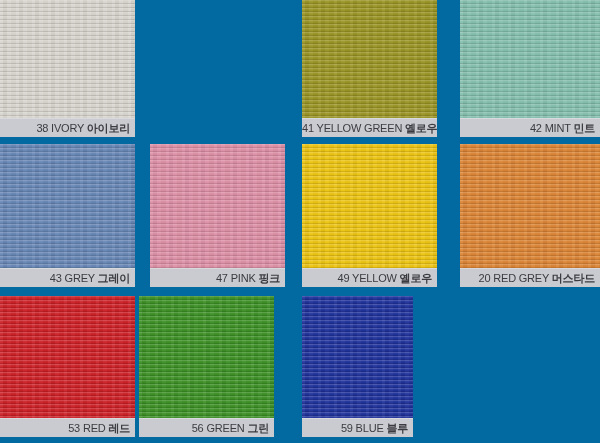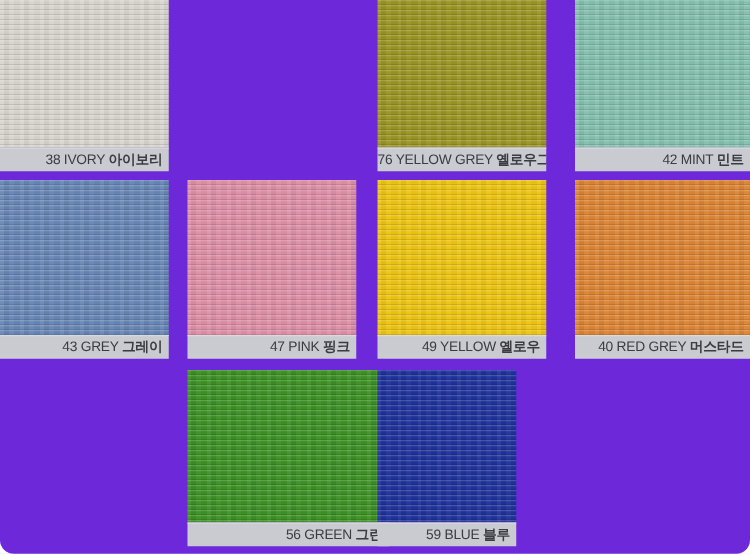--- a/index.html
+++ b/index.html
@@ -79,50 +79,54 @@
     white-space: nowrap;
     overflow: hidden;
     letter-spacing: -0.2px;
   }
   .swatch-label .code { font-weight: 400; }
   .swatch-label .kr { font-weight: 700; }
 </style>
 </head>
 <body>
 
-<div id="swatch-grid" style="background: #6d28d9; border-radius: 11px;">
+<div id="swatch-grid" style="background: #0369a1;">
     <div class="swatch-cell" style="left: 0px; top: 0px; width: 135px; height: 137px;">
       <div class="swatch-chip" style="height: 118px; background: rgb(216, 213, 206);"></div>
       <div class="swatch-label" style="top: 118px; background: rgb(201, 203, 209); color: rgb(59, 59, 64);"><span class="code">38</span> <span class="code">IVORY</span> <span class="kr">아이보리</span></div>
     </div>
     <div class="swatch-cell" style="left: 302px; top: 0px; width: 135px; height: 137px;">
       <div class="swatch-chip" style="height: 118px; background: rgb(154, 148, 36);"></div>
-      <div class="swatch-label" style="top: 118px; background: rgb(201, 203, 209); color: rgb(59, 59, 64);"><span class="code">76</span> <span class="code">YELLOW GREY</span> <span class="kr">옐로우그린</span></div>
+      <div class="swatch-label" style="top: 118px; background: rgb(201, 203, 209); color: rgb(59, 59, 64);"><span class="code">41</span> <span class="code">YELLOW GREEN</span> <span class="kr">옐로우그린</span></div>
     </div>
     <div class="swatch-cell" style="left: 460px; top: 0px; width: 140px; height: 137px;">
       <div class="swatch-chip" style="height: 118px; background: rgb(132, 191, 174);"></div>
       <div class="swatch-label" style="top: 118px; background: rgb(201, 203, 209); color: rgb(59, 59, 64); padding-left: 48px;"><span class="code">42</span> <span class="code">MINT</span> <span class="kr">민트</span></div>
     </div>
     <div class="swatch-cell" style="left: 0px; top: 144px; width: 135px; height: 143px;">
       <div class="swatch-chip" style="height: 124px; background: rgb(103, 134, 181);"></div>
       <div class="swatch-label" style="top: 124px; background: rgb(201, 203, 209); color: rgb(59, 59, 64);"><span class="code">43</span> <span class="code">GREY</span> <span class="kr">그레이</span></div>
     </div>
     <div class="swatch-cell" style="left: 150px; top: 144px; width: 135px; height: 143px;">
       <div class="swatch-chip" style="height: 124px; background: rgb(221, 143, 166);"></div>
       <div class="swatch-label" style="top: 124px; background: rgb(201, 203, 209); color: rgb(59, 59, 64);"><span class="code">47</span> <span class="code">PINK</span> <span class="kr">핑크</span></div>
     </div>
     <div class="swatch-cell" style="left: 302px; top: 144px; width: 135px; height: 143px;">
       <div class="swatch-chip" style="height: 124px; background: rgb(236, 196, 18);"></div>
       <div class="swatch-label" style="top: 124px; background: rgb(201, 203, 209); color: rgb(59, 59, 64);"><span class="code">49</span> <span class="code">YELLOW</span> <span class="kr">옐로우</span></div>
     </div>
     <div class="swatch-cell" style="left: 460px; top: 144px; width: 140px; height: 143px;">
       <div class="swatch-chip" style="height: 124px; background: rgb(219, 132, 52);"></div>
-      <div class="swatch-label" style="top: 124px; background: rgb(201, 203, 209); color: rgb(59, 59, 64);"><span class="code">40</span> <span class="code">RED GREY</span> <span class="kr">머스타드</span></div>
+      <div class="swatch-label" style="top: 124px; background: rgb(201, 203, 209); color: rgb(59, 59, 64);"><span class="code">20</span> <span class="code">RED GREY</span> <span class="kr">머스타드</span></div>
     </div>
-    <div class="swatch-cell" style="left: 150px; top: 296px; width: 161px; height: 141px;">
+    <div class="swatch-cell" style="left: 0px; top: 296px; width: 135px; height: 141px;">
+      <div class="swatch-chip" style="height: 122px; background: rgb(204, 32, 38);"></div>
+      <div class="swatch-label" style="top: 122px; background: rgb(201, 203, 209); color: rgb(59, 59, 64);"><span class="code">53</span> <span class="code">RED</span> <span class="kr">레드</span></div>
+    </div>
+    <div class="swatch-cell" style="left: 139px; top: 296px; width: 135px; height: 141px;">
       <div class="swatch-chip" style="height: 122px; background: rgb(60, 144, 37);"></div>
       <div class="swatch-label" style="top: 122px; background: rgb(201, 203, 209); color: rgb(59, 59, 64);"><span class="code">56</span> <span class="code">GREEN</span> <span class="kr">그린</span></div>
     </div>
     <div class="swatch-cell" style="left: 302px; top: 296px; width: 111px; height: 141px;">
       <div class="swatch-chip" style="height: 122px; background: rgb(31, 50, 155);"></div>
       <div class="swatch-label" style="top: 122px; background: rgb(201, 203, 209); color: rgb(59, 59, 64);"><span class="code">59</span> <span class="code">BLUE</span> <span class="kr">블루</span></div>
     </div>
   </div>
 
 </body></html>

